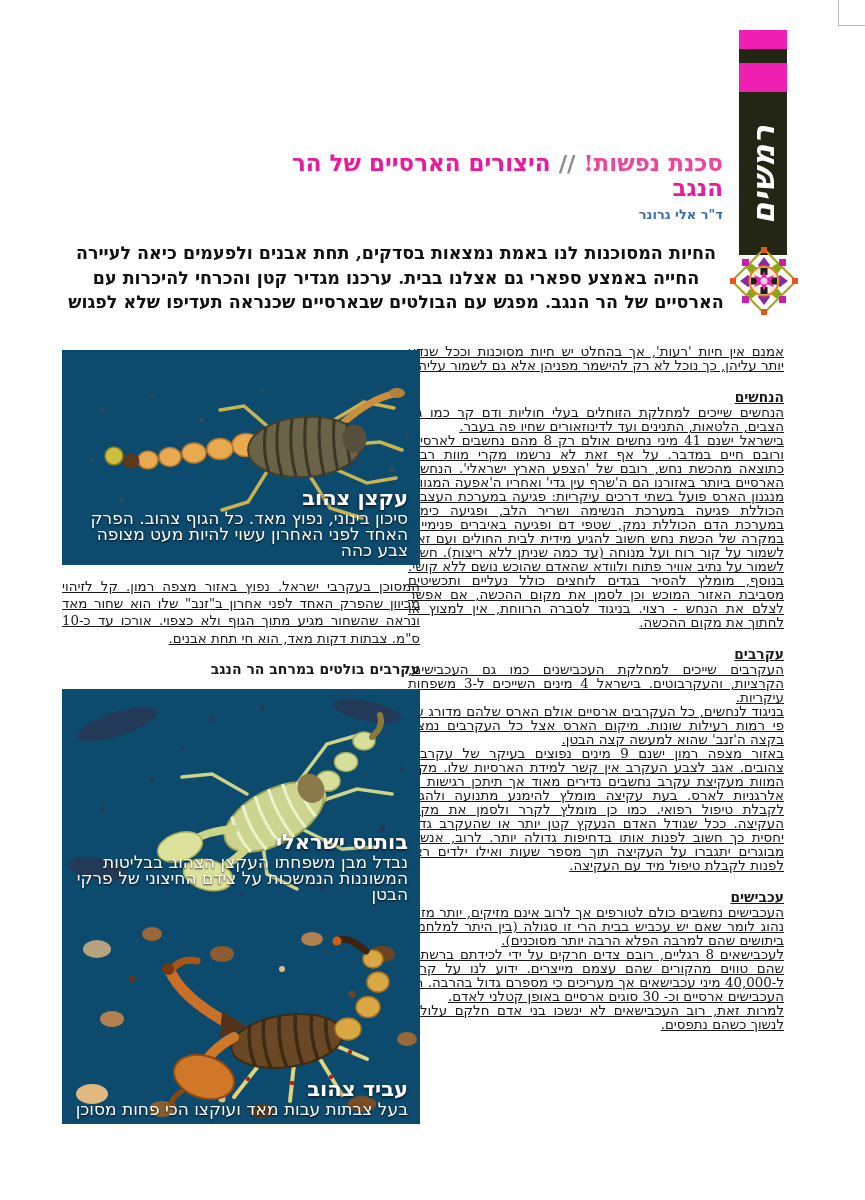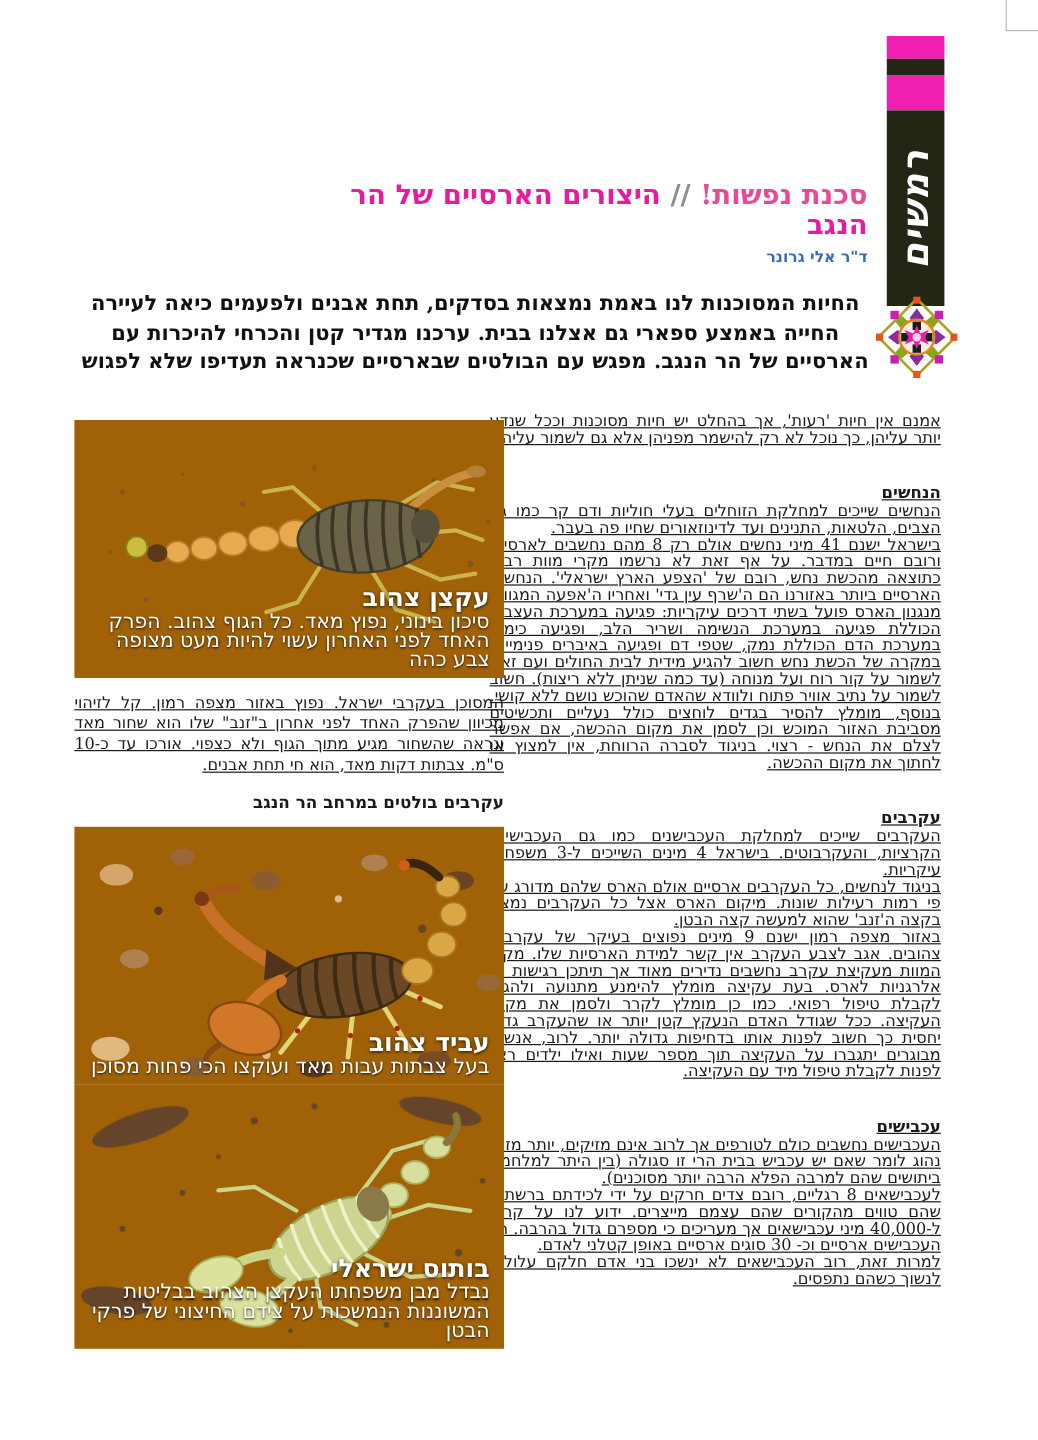--- a/index.html
+++ b/index.html
@@ -30,30 +30,30 @@
   .author{margin-top:6px;color:#3a6db5;font-size:13px;font-weight:bold;}
 
   
   .intro{position:absolute;top:241px;left:58px;width:676px;margin:0;
          text-align:center;font-weight:bold;font-size:17.5px;line-height:24.5px;color:#111;}
 
   
   .main-col{position:absolute;top:345px;left:408px;width:376px;
             font-size:13.4px;line-height:14px;text-align:justify;text-decoration:underline;}
   .main-col p{margin:0;}
-  .main-col section{margin-top:31px;}
+  .main-col section{margin-top:17px;}
   .main-col h2{margin:0 0 2px 0;font-size:13.8px;font-weight:bold;}
 
   
   .photo-col{position:absolute;top:350px;left:62px;width:358px;
              font-size:13.4px;line-height:17.2px;text-align:justify;}
   .photo-col p{margin:0;}
   .note{margin-top:13px !important;text-decoration:underline;}
   .subhead{margin:14px 0 11px 0;font-size:14px;font-weight:bold;text-align:right;}
-  figure.photo{margin:0;position:relative;width:358px;overflow:hidden;background:#a16207;}
+  figure.photo{margin:0;position:relative;width:358px;overflow:hidden;background:#0c4a6e;}
   .photo svg{position:absolute;inset:0;display:block;}
   .photo1{height:215px;background:linear-gradient(180deg,#281a0e 0%,#4a2d18 5%,#a8653a 13%,#cf8f55 34%,#c57c44 62%,#b06637 100%);}
   .photo2{margin-top:12px;height:220px;background:radial-gradient(circle at 45% 45%,#d9d3e3 0%,#b5abc4 55%,#8b80a0 100%);}
   .photo3{margin-top:12px;height:215px;background:linear-gradient(115deg,#e0b276 0%,#c08048 45%,#6e421f 100%);}
   figcaption{position:absolute;left:10px;right:12px;bottom:7px;text-align:right;color:#fff;}
   .p-title{font-size:21px;font-weight:bold;text-shadow:0 1px 3px rgba(0,0,0,.85);line-height:1.15;}
   .p-cap{font-size:17px;line-height:16px;text-shadow:0 1px 2px rgba(0,0,0,.9);}
 </style>
 </head>
 <body>
@@ -195,20 +195,73 @@
       <figcaption>
         <div class="p-title">עקצן צהוב</div>
         <div class="p-cap">סיכון בינוני, נפוץ מאד. כל הגוף צהוב. הפרק האחד לפני האחרון עשוי להיות מעט מצופה צבע כהה</div>
       </figcaption>
     </figure>
 
     <p class="note">המסוכן בעקרבי ישראל. נפוץ באזור מצפה רמון. קל לזיהוי מכיוון שהפרק האחד לפני אחרון ב"זנב" שלו הוא שחור מאד ונראה שהשחור מגיע מתוך הגוף ולא כצפוי. אורכו עד כ-10 ס"מ. צבתות דקות מאד, הוא חי תחת אבנים.</p>
 
     <h3 class="subhead">עקרבים בולטים במרחב הר הנגב</h3>
 
+    <figure class="photo photo2">
+      <svg viewBox="0 0 358 220">
+        <g fill="#352e48" opacity="0.55">
+          <ellipse cx="55" cy="35" rx="42" ry="12" transform="rotate(-18 55 35)"></ellipse>
+          <ellipse cx="305" cy="22" rx="35" ry="10" transform="rotate(12 305 22)"></ellipse>
+          <ellipse cx="35" cy="180" rx="30" ry="11" transform="rotate(10 35 180)"></ellipse>
+          <circle cx="150" cy="30" r="3"></circle>
+            <circle cx="200" cy="18" r="2.5"></circle>
+            <circle cx="90" cy="90" r="2.5"></circle>
+          <circle cx="320" cy="140" r="3"></circle>
+            <circle cx="260" cy="200" r="2.5"></circle>
+            <circle cx="180" cy="205" r="2"></circle>
+          <circle cx="40" cy="120" r="2.5"></circle>
+            <circle cx="120" cy="60" r="2"></circle>
+            <circle cx="340" cy="80" r="2.2"></circle>
+        </g>
+        <g stroke="#ccd488" stroke-width="3.5" fill="none" stroke-linecap="round">
+          <path d="M235 95 L265 55 L300 45"></path>
+          <path d="M250 115 L295 100 L330 105"></path>
+          <path d="M240 140 L280 160 L315 158"></path>
+          <path d="M200 150 L205 185 L235 200"></path>
+          <path d="M185 105 L150 85 L120 88"></path>
+        </g>
+        <g fill="#d8de9c" stroke="#a8b058" stroke-width="1.5">
+          <ellipse cx="302" cy="52" rx="11" ry="9"></ellipse>
+          <ellipse cx="284" cy="73" rx="11.5" ry="9.5"></ellipse>
+          <ellipse cx="266" cy="92" rx="12" ry="10"></ellipse>
+          <ellipse cx="252" cy="108" rx="12" ry="10"></ellipse>
+        </g>
+        <path d="M310 48 Q322 38 318 26" stroke="#8a7838" stroke-width="6" fill="none" stroke-linecap="round"></path>
+        <g transform="rotate(-28 212 128)">
+          <ellipse cx="212" cy="128" rx="54" ry="27" fill="#ccd490" stroke="#9aa458" stroke-width="2"></ellipse>
+          <g stroke="#eef2c8" stroke-width="3" fill="none">
+            <path d="M175 108 Q170 128 175 148"></path>
+              <path d="M190 103 Q184 128 190 153"></path>
+            <path d="M205 101 Q199 128 205 155"></path>
+              <path d="M220 101 Q215 128 220 155"></path>
+            <path d="M235 103 Q230 128 235 152"></path>
+              <path d="M249 108 Q245 128 249 147"></path>
+          </g>
+          <ellipse cx="258" cy="120" rx="13" ry="15" fill="#8a7a4a"></ellipse>
+        </g>
+        <path d="M172 140 Q145 142 130 152" stroke="#ccd488" stroke-width="8" fill="none" stroke-linecap="round"></path>
+        <ellipse cx="118" cy="158" rx="23" ry="14" transform="rotate(-18 118 158)" fill="#dce29c" stroke="#a8b058" stroke-width="1.5"></ellipse>
+        <path d="M182 162 Q165 178 152 182" stroke="#ccd488" stroke-width="8" fill="none" stroke-linecap="round"></path>
+        <ellipse cx="146" cy="186" rx="25" ry="15" transform="rotate(14 146 186)" fill="#dce29c" stroke="#a8b058" stroke-width="1.5"></ellipse>
+      </svg>
+      <figcaption>
+        <div class="p-title">בותוס ישראלי</div>
+        <div class="p-cap">נבדל מבן משפחתו העקצן הצהוב בבליטות המשוננות הנמשכות על צידם החיצוני של פרקי הבטן</div>
+      </figcaption>
+    </figure>
+
     <figure class="photo photo3">
       <svg viewBox="0 0 358 215">
         <g>
           <ellipse cx="35" cy="40" rx="14" ry="9" fill="#e2b882" opacity="0.8"></ellipse>
           <ellipse cx="90" cy="25" rx="10" ry="7" fill="#9a6838"></ellipse>
           <ellipse cx="160" cy="45" rx="12" ry="8" fill="#8a5c30"></ellipse>
           <ellipse cx="250" cy="30" rx="11" ry="7" fill="#b08050"></ellipse>
           <ellipse cx="320" cy="45" rx="13" ry="8" fill="#6a4424"></ellipse>
           <ellipse cx="50" cy="110" rx="12" ry="8" fill="#b08050"></ellipse>
           <ellipse cx="30" cy="185" rx="16" ry="10" fill="#e0b880"></ellipse>
@@ -260,67 +313,14 @@
         </g>
         <path d="M304 42 Q288 27 276 31" stroke="#3a2410" stroke-width="7" fill="none" stroke-linecap="round"></path>
         <circle cx="275" cy="32" r="4.5" fill="#d06018"></circle>
       </svg>
       <figcaption>
         <div class="p-title">עביד צהוב</div>
         <div class="p-cap">בעל צבתות עבות מאד ועוקצו הכי פחות מסוכן</div>
       </figcaption>
     </figure>
 
-    <figure class="photo photo2">
-      <svg viewBox="0 0 358 220">
-        <g fill="#352e48" opacity="0.55">
-          <ellipse cx="55" cy="35" rx="42" ry="12" transform="rotate(-18 55 35)"></ellipse>
-          <ellipse cx="305" cy="22" rx="35" ry="10" transform="rotate(12 305 22)"></ellipse>
-          <ellipse cx="35" cy="180" rx="30" ry="11" transform="rotate(10 35 180)"></ellipse>
-          <circle cx="150" cy="30" r="3"></circle>
-            <circle cx="200" cy="18" r="2.5"></circle>
-            <circle cx="90" cy="90" r="2.5"></circle>
-          <circle cx="320" cy="140" r="3"></circle>
-            <circle cx="260" cy="200" r="2.5"></circle>
-            <circle cx="180" cy="205" r="2"></circle>
-          <circle cx="40" cy="120" r="2.5"></circle>
-            <circle cx="120" cy="60" r="2"></circle>
-            <circle cx="340" cy="80" r="2.2"></circle>
-        </g>
-        <g stroke="#ccd488" stroke-width="3.5" fill="none" stroke-linecap="round">
-          <path d="M235 95 L265 55 L300 45"></path>
-          <path d="M250 115 L295 100 L330 105"></path>
-          <path d="M240 140 L280 160 L315 158"></path>
-          <path d="M200 150 L205 185 L235 200"></path>
-          <path d="M185 105 L150 85 L120 88"></path>
-        </g>
-        <g fill="#d8de9c" stroke="#a8b058" stroke-width="1.5">
-          <ellipse cx="302" cy="52" rx="11" ry="9"></ellipse>
-          <ellipse cx="284" cy="73" rx="11.5" ry="9.5"></ellipse>
-          <ellipse cx="266" cy="92" rx="12" ry="10"></ellipse>
-          <ellipse cx="252" cy="108" rx="12" ry="10"></ellipse>
-        </g>
-        <path d="M310 48 Q322 38 318 26" stroke="#8a7838" stroke-width="6" fill="none" stroke-linecap="round"></path>
-        <g transform="rotate(-28 212 128)">
-          <ellipse cx="212" cy="128" rx="54" ry="27" fill="#ccd490" stroke="#9aa458" stroke-width="2"></ellipse>
-          <g stroke="#eef2c8" stroke-width="3" fill="none">
-            <path d="M175 108 Q170 128 175 148"></path>
-              <path d="M190 103 Q184 128 190 153"></path>
-            <path d="M205 101 Q199 128 205 155"></path>
-              <path d="M220 101 Q215 128 220 155"></path>
-            <path d="M235 103 Q230 128 235 152"></path>
-              <path d="M249 108 Q245 128 249 147"></path>
-          </g>
-          <ellipse cx="258" cy="120" rx="13" ry="15" fill="#8a7a4a"></ellipse>
-        </g>
-        <path d="M172 140 Q145 142 130 152" stroke="#ccd488" stroke-width="8" fill="none" stroke-linecap="round"></path>
-        <ellipse cx="118" cy="158" rx="23" ry="14" transform="rotate(-18 118 158)" fill="#dce29c" stroke="#a8b058" stroke-width="1.5"></ellipse>
-        <path d="M182 162 Q165 178 152 182" stroke="#ccd488" stroke-width="8" fill="none" stroke-linecap="round"></path>
-        <ellipse cx="146" cy="186" rx="25" ry="15" transform="rotate(14 146 186)" fill="#dce29c" stroke="#a8b058" stroke-width="1.5"></ellipse>
-      </svg>
-      <figcaption>
-        <div class="p-title">בותוס ישראלי</div>
-        <div class="p-cap">נבדל מבן משפחתו העקצן הצהוב בבליטות המשוננות הנמשכות על צידם החיצוני של פרקי הבטן</div>
-      </figcaption>
-    </figure>
-
   </aside>
 </div>
 
 </body></html>

